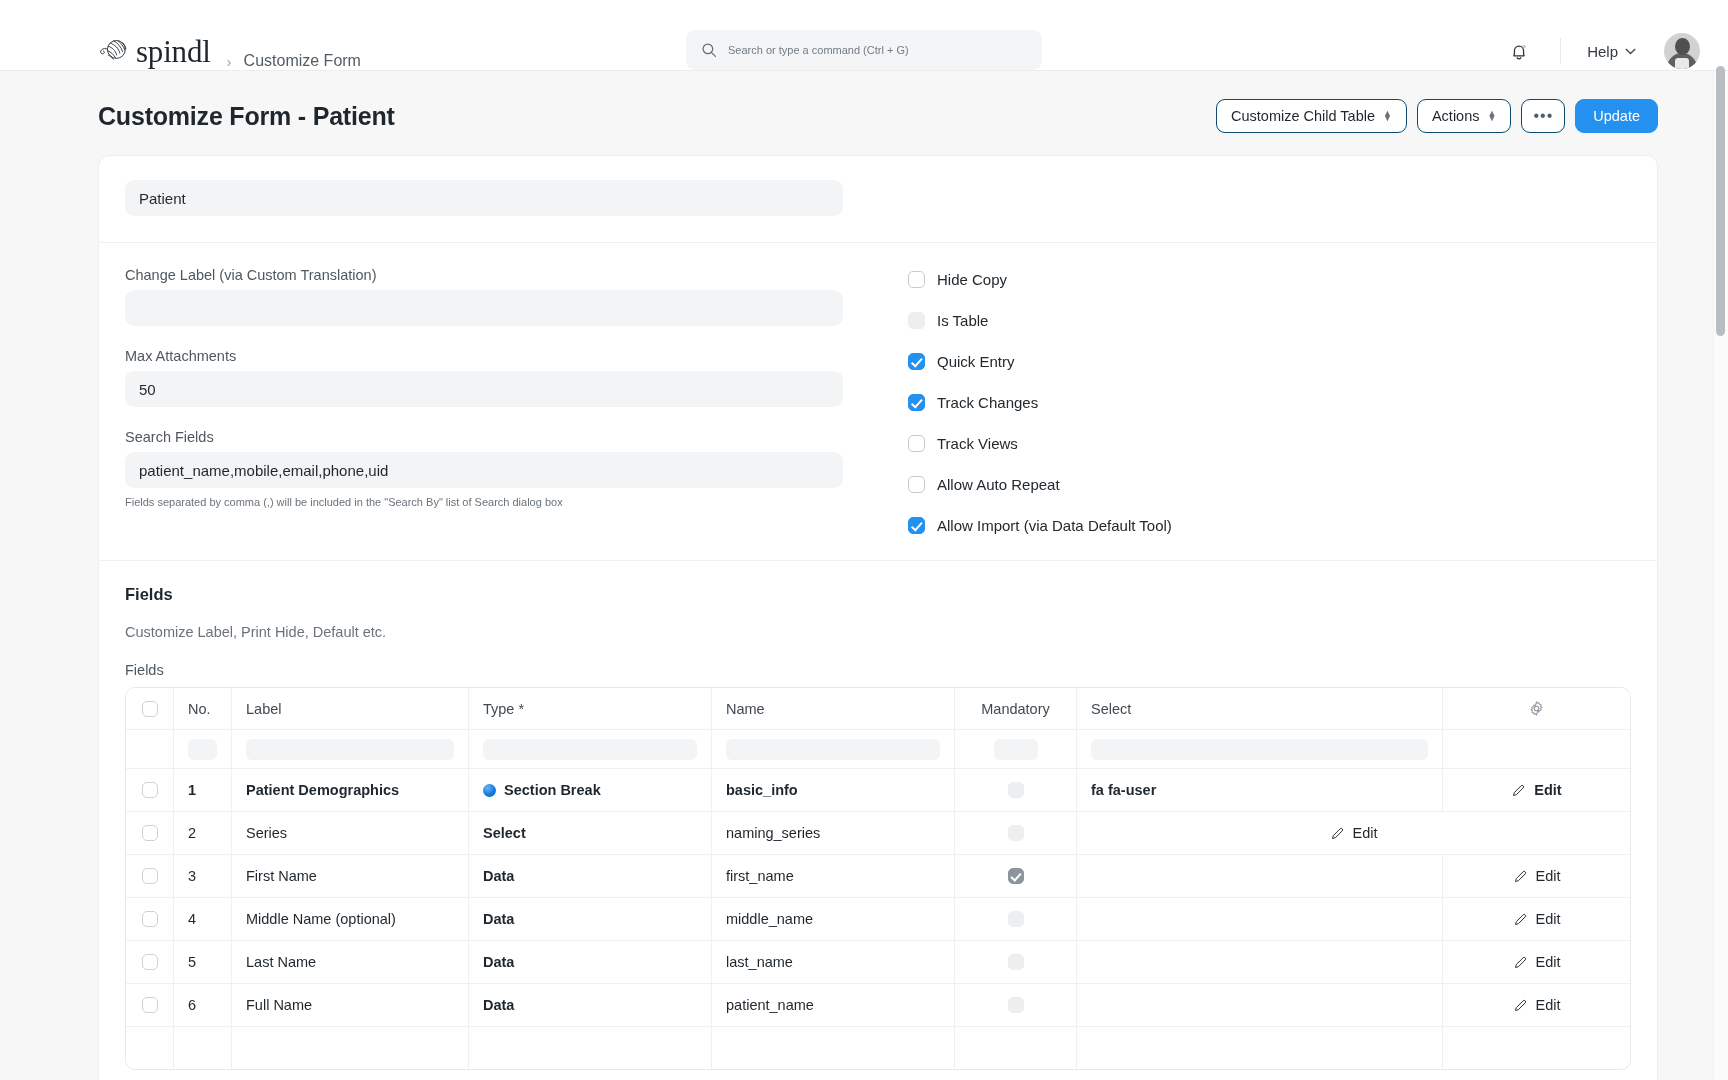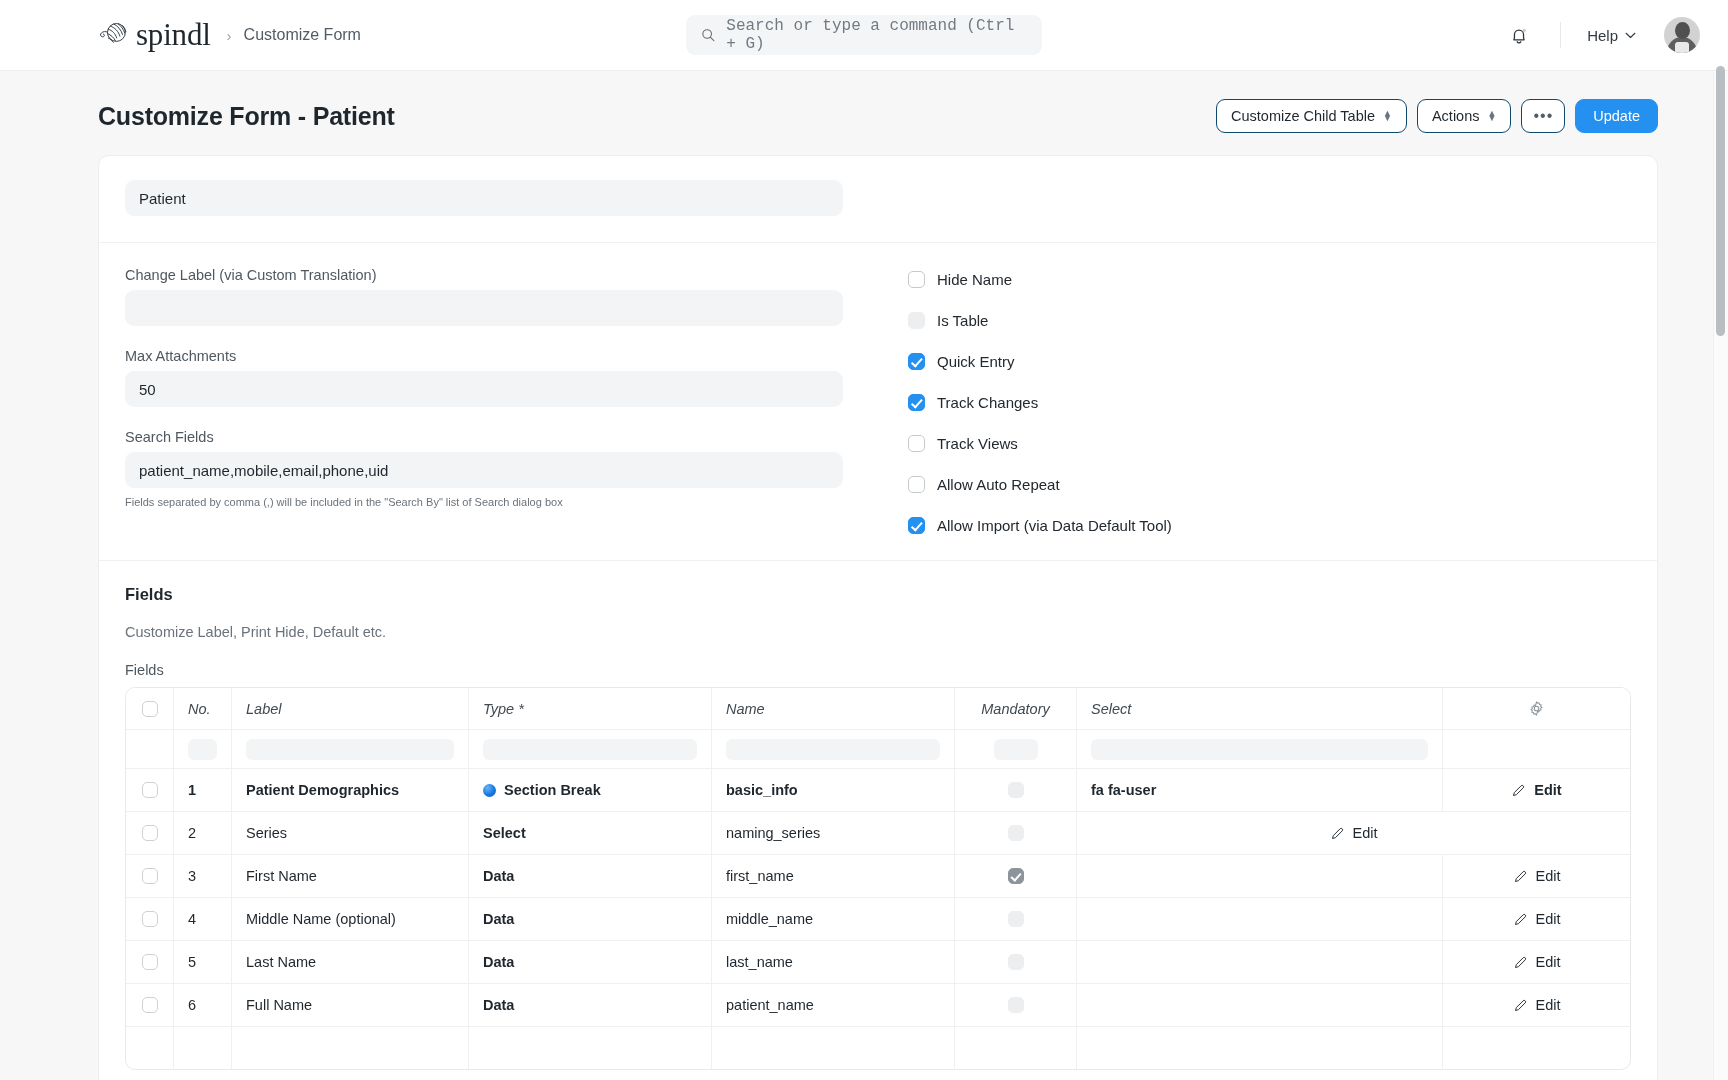--- a/index.html
+++ b/index.html
@@ -10,21 +10,21 @@
     color: #1f272e;
     overflow: hidden;
   }
 
   
   .navbar {
     height: 71px;
     background: #ffffff;
     border-bottom: 1px solid #ebeef0;
     display: flex;
-    align-items: center;
+    align-items: flex-end;
     padding: 0 28px 0 96px;
     position: relative;
   }
   .brand { display: flex; align-items: center; gap: 0; }
   .logo-svg { width: 34px; height: 34px; display: block; }
   .brand-name {
     font-family: "Liberation Serif", serif;
     font-size: 31px;
     letter-spacing: -0.2px;
     color: #1f272e;
@@ -40,21 +40,21 @@
   }
   .searchbox {
     width: 356px; height: 40px;
     background: #f4f5f6;
     border-radius: 9px;
     display: flex; align-items: center;
     padding: 0 14px;
     gap: 11px;
     border: 1px solid transparent;
   }
-  .searchbox .ph { font-size: 16px; color: #717b84; font-family: Liberation Mono, monospace; }
+  .searchbox .ph { font-size: 11px; color: #717b84; }
   .nav-right {
     margin-left: auto; display: flex; align-items: center; gap: 8px;
   }
   .icon-btn {
     width: 38px; height: 38px; display: flex; align-items: center;
     justify-content: center; border-radius: 8px;
   }
   .divider-v { width: 1px; height: 26px; background: #e6e9eb; margin: 0 14px; }
   .help {
     display: flex; align-items: center; gap: 7px;
@@ -156,21 +156,21 @@
 
   .grid {
     border: 1px solid #e6e9eb;
     border-radius: 10px;
     overflow: hidden;
     font-size: 14.5px;
   }
   .grow { display: flex; align-items: stretch; }
   .grow + .grow { border-top: 1px solid #eef0f1; }
   .ghead { background: #ffffff; }
-  .ghead .gcell { color: #404a52; font-size: 14.5px; height: 41px; font-style: italic; }
+  .ghead .gcell { color: #404a52; font-size: 14.5px; height: 41px; }
   .gcell {
     display: flex; align-items: center;
     padding: 0 14px;
     border-right: 1px solid #eef0f1;
     height: 42px;
     overflow: hidden; white-space: nowrap;
   }
   .gcell.last { border-right: none; }
   .c-check { width: 48px; justify-content: center; padding: 0; }
   .c-no    { width: 58px; }
@@ -325,21 +325,21 @@
             <div class="flabel">Search Fields</div>
             <div class="fctl">patient_name,mobile,email,phone,uid</div>
             <div class="fhelp">Fields separated by comma (,) will be included in the "Search By" list of Search dialog box</div>
           </div>
 
         </div>
         <div class="col right">
 
           <div class="cbrow">
             <div class="cb"></div>
-            <div class="cblabel">Hide Name</div>
+            <div class="cblabel">Hide Copy</div>
           </div>
           <div class="cbrow">
             <div class="cb dis"></div>
             <div class="cblabel">Is Table</div>
           </div>
           <div class="cbrow">
             <div class="cb on"></div>
             <div class="cblabel">Quick Entry</div>
           </div>
           <div class="cbrow">

